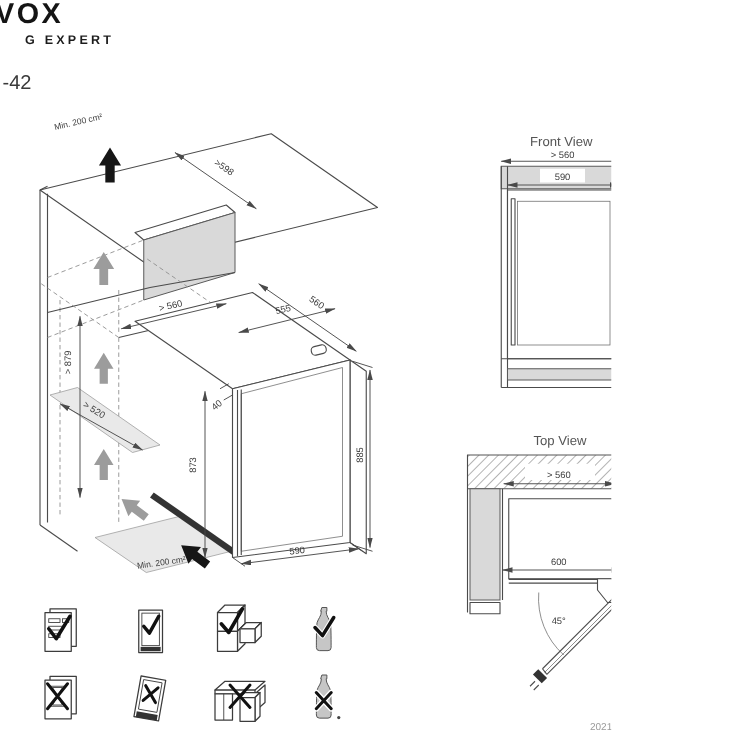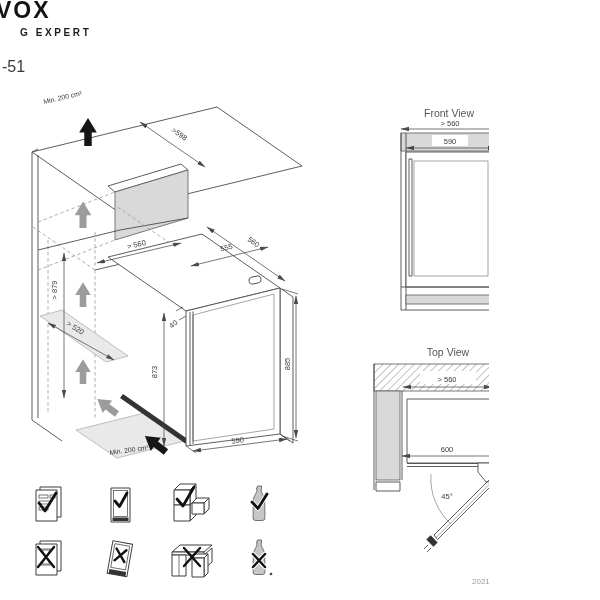--- a/index.html
+++ b/index.html
@@ -30,21 +30,21 @@
   .xx{stroke:#111;stroke-width:2.4;fill:none;stroke-linecap:round;}
   .halo{stroke:#fff;stroke-width:4.5;fill:none;stroke-linecap:round;stroke-linejoin:round;}
 </style>
 </head>
 <body>
 
 <div class="page">
 
   <div class="logo">VOX</div>
   <div class="tagline">G EXPERT</div>
-  <div class="model">-51</div>
+  <div class="model">-42</div>
 
   <svg width="600" height="600" viewBox="0 0 600 600">
     <defs>
       <marker id="da" markerWidth="9" markerHeight="6" refX="8" refY="2.2" orient="auto-start-reverse" markerUnits="userSpaceOnUse">
         <path d="M0,0 L8.5,2.2 L0,4.4 Z" fill="#4a4a4a"></path>
       </marker>
       <pattern id="hatch" patternUnits="userSpaceOnUse" width="5.5" height="5.5" patternTransform="rotate(45)">
         <line x1="0" y1="0" x2="0" y2="5.5" stroke="#777" stroke-width="0.9"></line>
       </pattern>
       <path id="uparrow" d="M-2.2,0 L-2.2,-8 L-5.2,-8 L0,-16.5 L5.2,-8 L2.2,-8 L2.2,0 Z"></path>

